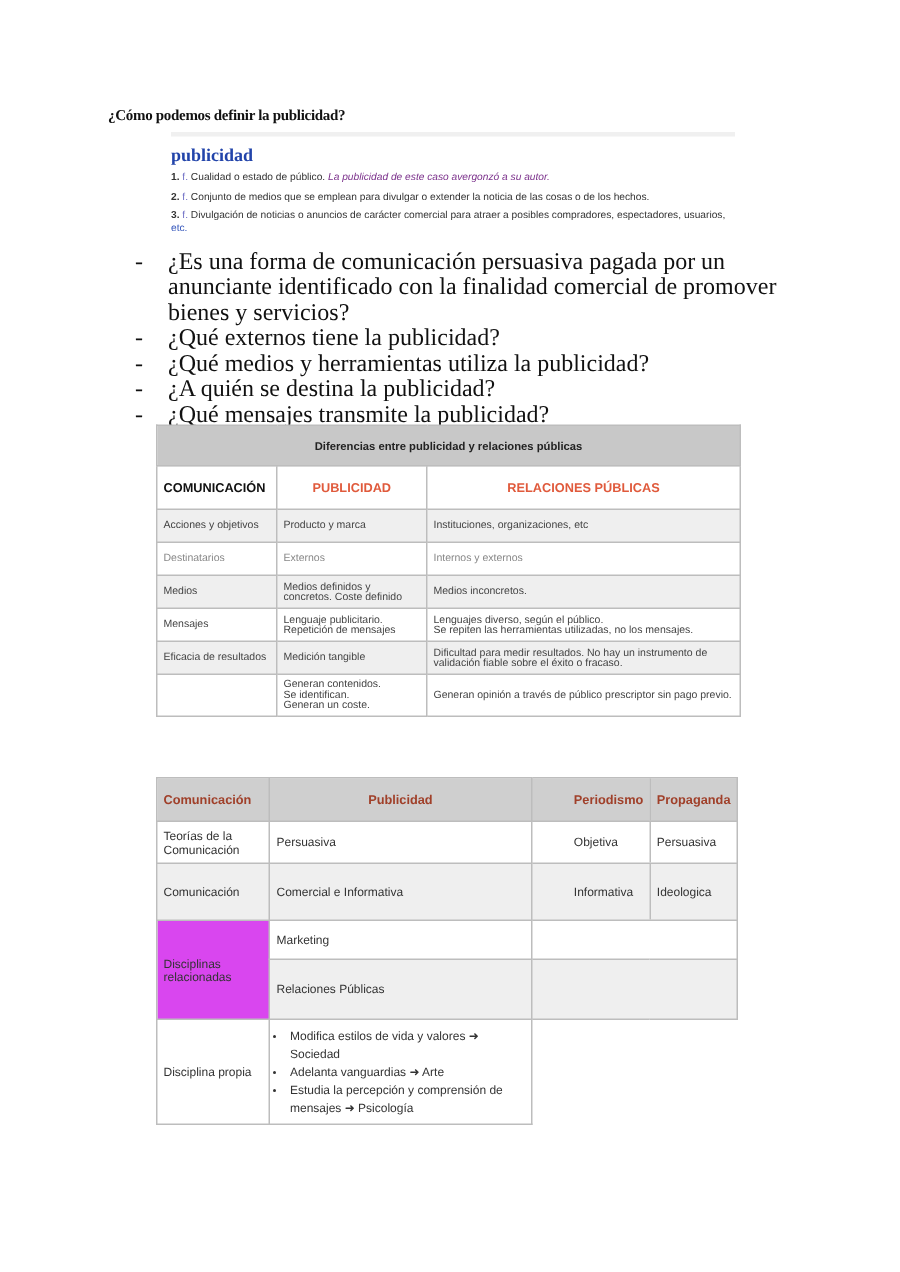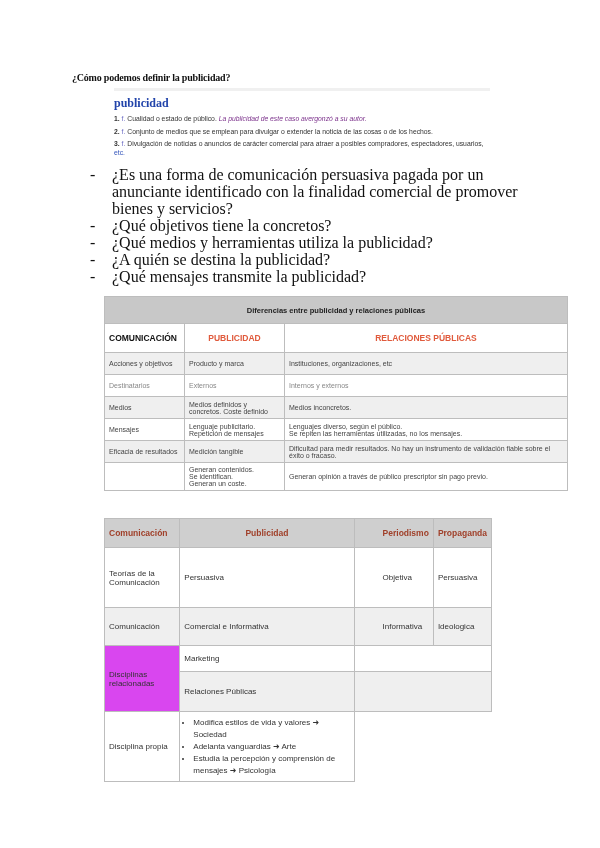--- a/index.html
+++ b/index.html
@@ -10,21 +10,21 @@
   .dict .word { font-family:"Liberation Serif", serif; color:#2244aa; font-weight:bold; font-size:12px; margin-top:5px; }
   .dict .def { font-size:6.8px; color:#333; margin-top:4px; line-height:8.5px; }
   .dict .num { font-weight:bold; }
   .dict .abbr { color:#6b6bc4; }
   .dict .ex { color:#7a2f8a; font-style:italic; }
   .dict .etc { color:#3355bb; }
   .questions { position:absolute; left:90px; top:166px; width:450px; font-size:16px; line-height:17px; margin:0; padding:0; list-style:none; }
   .questions li { position:relative; padding-left:22px; }
   .questions li::before { content:"-"; position:absolute; left:0; }
   table { border-collapse:collapse; font-family:"Liberation Sans", sans-serif; position:absolute; }
-  .t1 { left:104px; top:296px; width:464px; font-size:7px; color:#444; }
+  .t1 { left:104px; top:283px; width:390px; font-size:7px; color:#444; }
   .t1 td { border:1px solid #bdbdbd; padding:3px 4px; vertical-align:middle; }
   .t1 .cap td { background:#c8c8c8; text-align:center; font-weight:bold; font-size:7.5px; color:#222; height:20px; }
   .t1 .hdr td { height:22px; font-weight:bold; font-size:8.5px; background:#fff; }
   .t1 .hdr .c0 { color:#111; }
   .t1 .hdr .red { color:#e05a3c; text-align:center; }
   .t1 tr.g td { background:#efefef; }
   .t1 tr.w td { background:#fff; }
   .t1 .r { height:22px; }
   .t2 { left:104px; top:518px; width:388px; font-size:8px; color:#333; }
   .t2 td { border:1px solid #bdbdbd; padding:3px 4px; vertical-align:middle; }
@@ -58,21 +58,21 @@
   <div class="def">
     <span class="num">3.</span>
     <span class="abbr">f.</span>
     <span>Divulgación de noticias o anuncios de carácter comercial para atraer a posibles compradores, espectadores, usuarios,</span>
     <span class="etc">etc.</span>
   </div>
 </div>
 
 <ul class="questions">
   <li>¿Es una forma de comunicación persuasiva pagada por un anunciante identificado con la finalidad comercial de promover bienes y servicios?</li>
-  <li>¿Qué objetivos tiene la concretos?</li>
+  <li>¿Qué externos tiene la publicidad?</li>
   <li>¿Qué medios y herramientas utiliza la publicidad?</li>
   <li>¿A quién se destina la publicidad?</li>
   <li>¿Qué mensajes transmite la publicidad?</li>
 </ul>
 
 <table class="t1">
   <colgroup>
       <col style="width:80px">
       <col style="width:100px">
       <col>
@@ -130,21 +130,21 @@
       <col style="width:64px">
       <col>
     </colgroup>
   <tbody>
       <tr class="hdr">
     <td>Comunicación</td>
     <td class="ctr">Publicidad</td>
     <td class="noborder-r">Periodismo</td>
     <td>Propaganda</td>
   </tr>
-  <tr class="w" style="height:60px">
+  <tr class="w" style="height:28px">
     <td>Teorías de la Comunicación</td>
     <td>Persuasiva</td>
     <td class="noborder-r">Objetiva</td>
     <td>Persuasiva</td>
   </tr>
   <tr class="g" style="height:38px">
     <td>Comunicación</td>
     <td>Comercial e Informativa</td>
     <td class="noborder-r">Informativa</td>
     <td>Ideologica</td>

